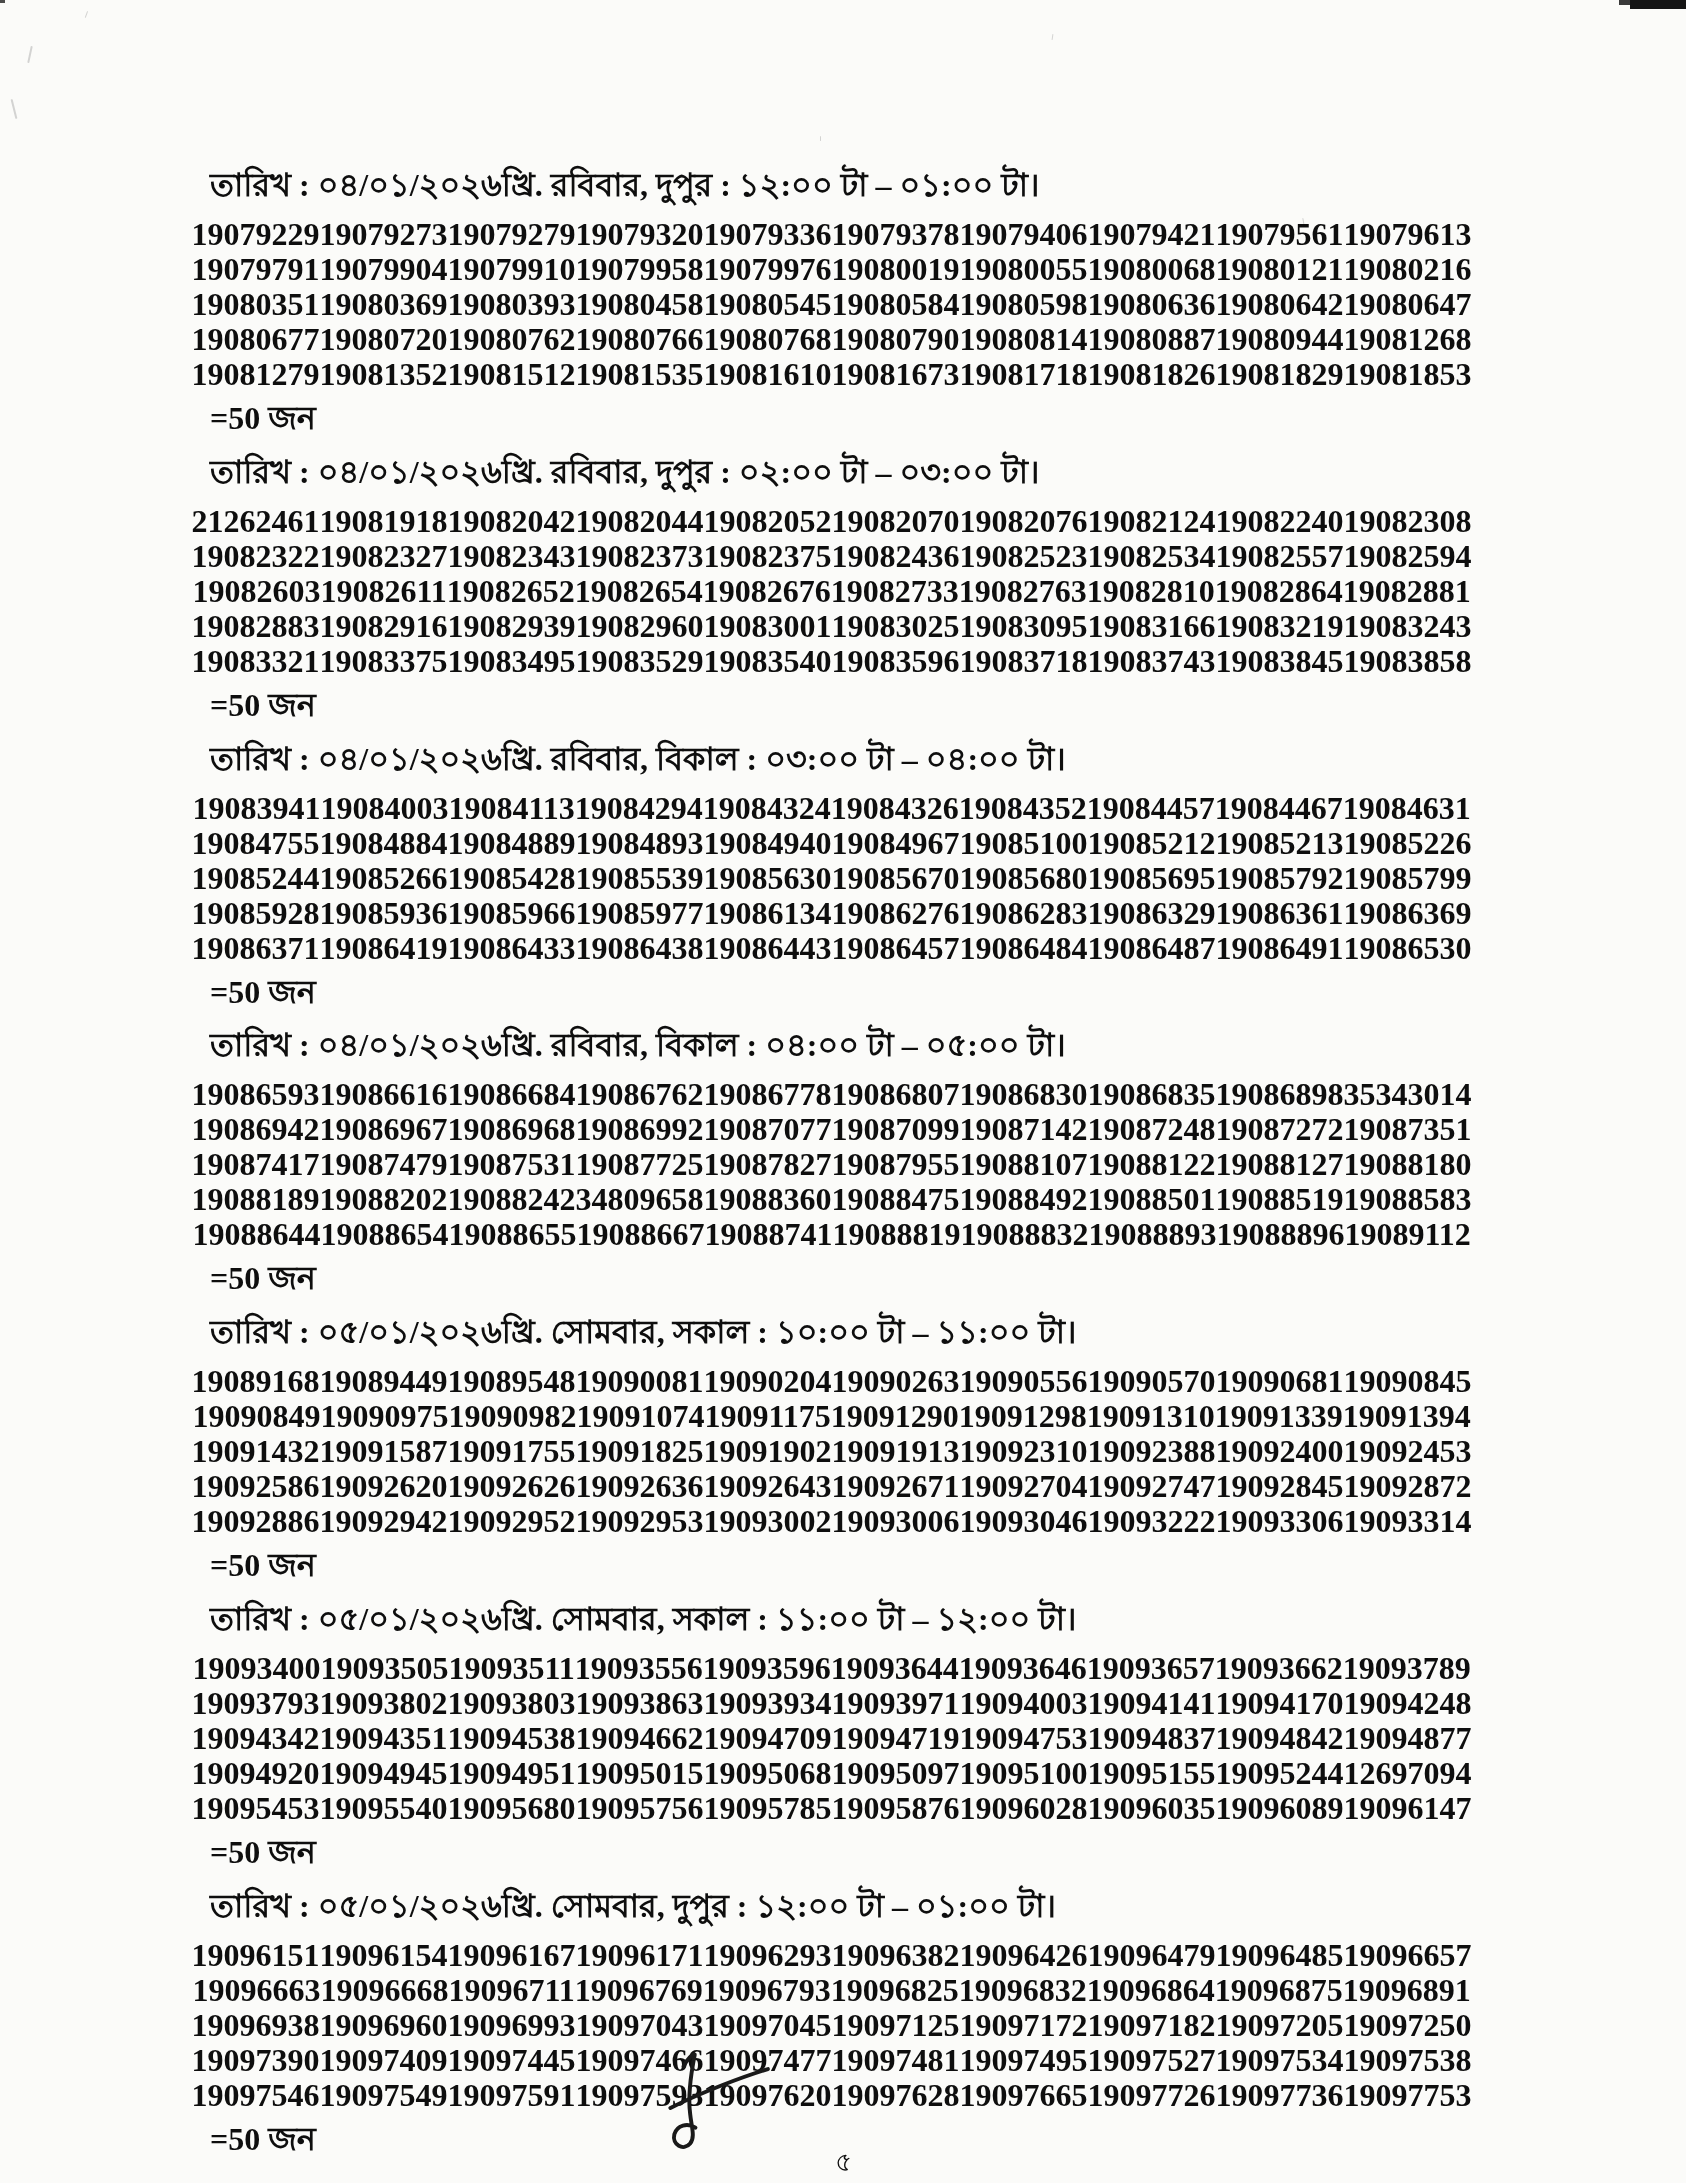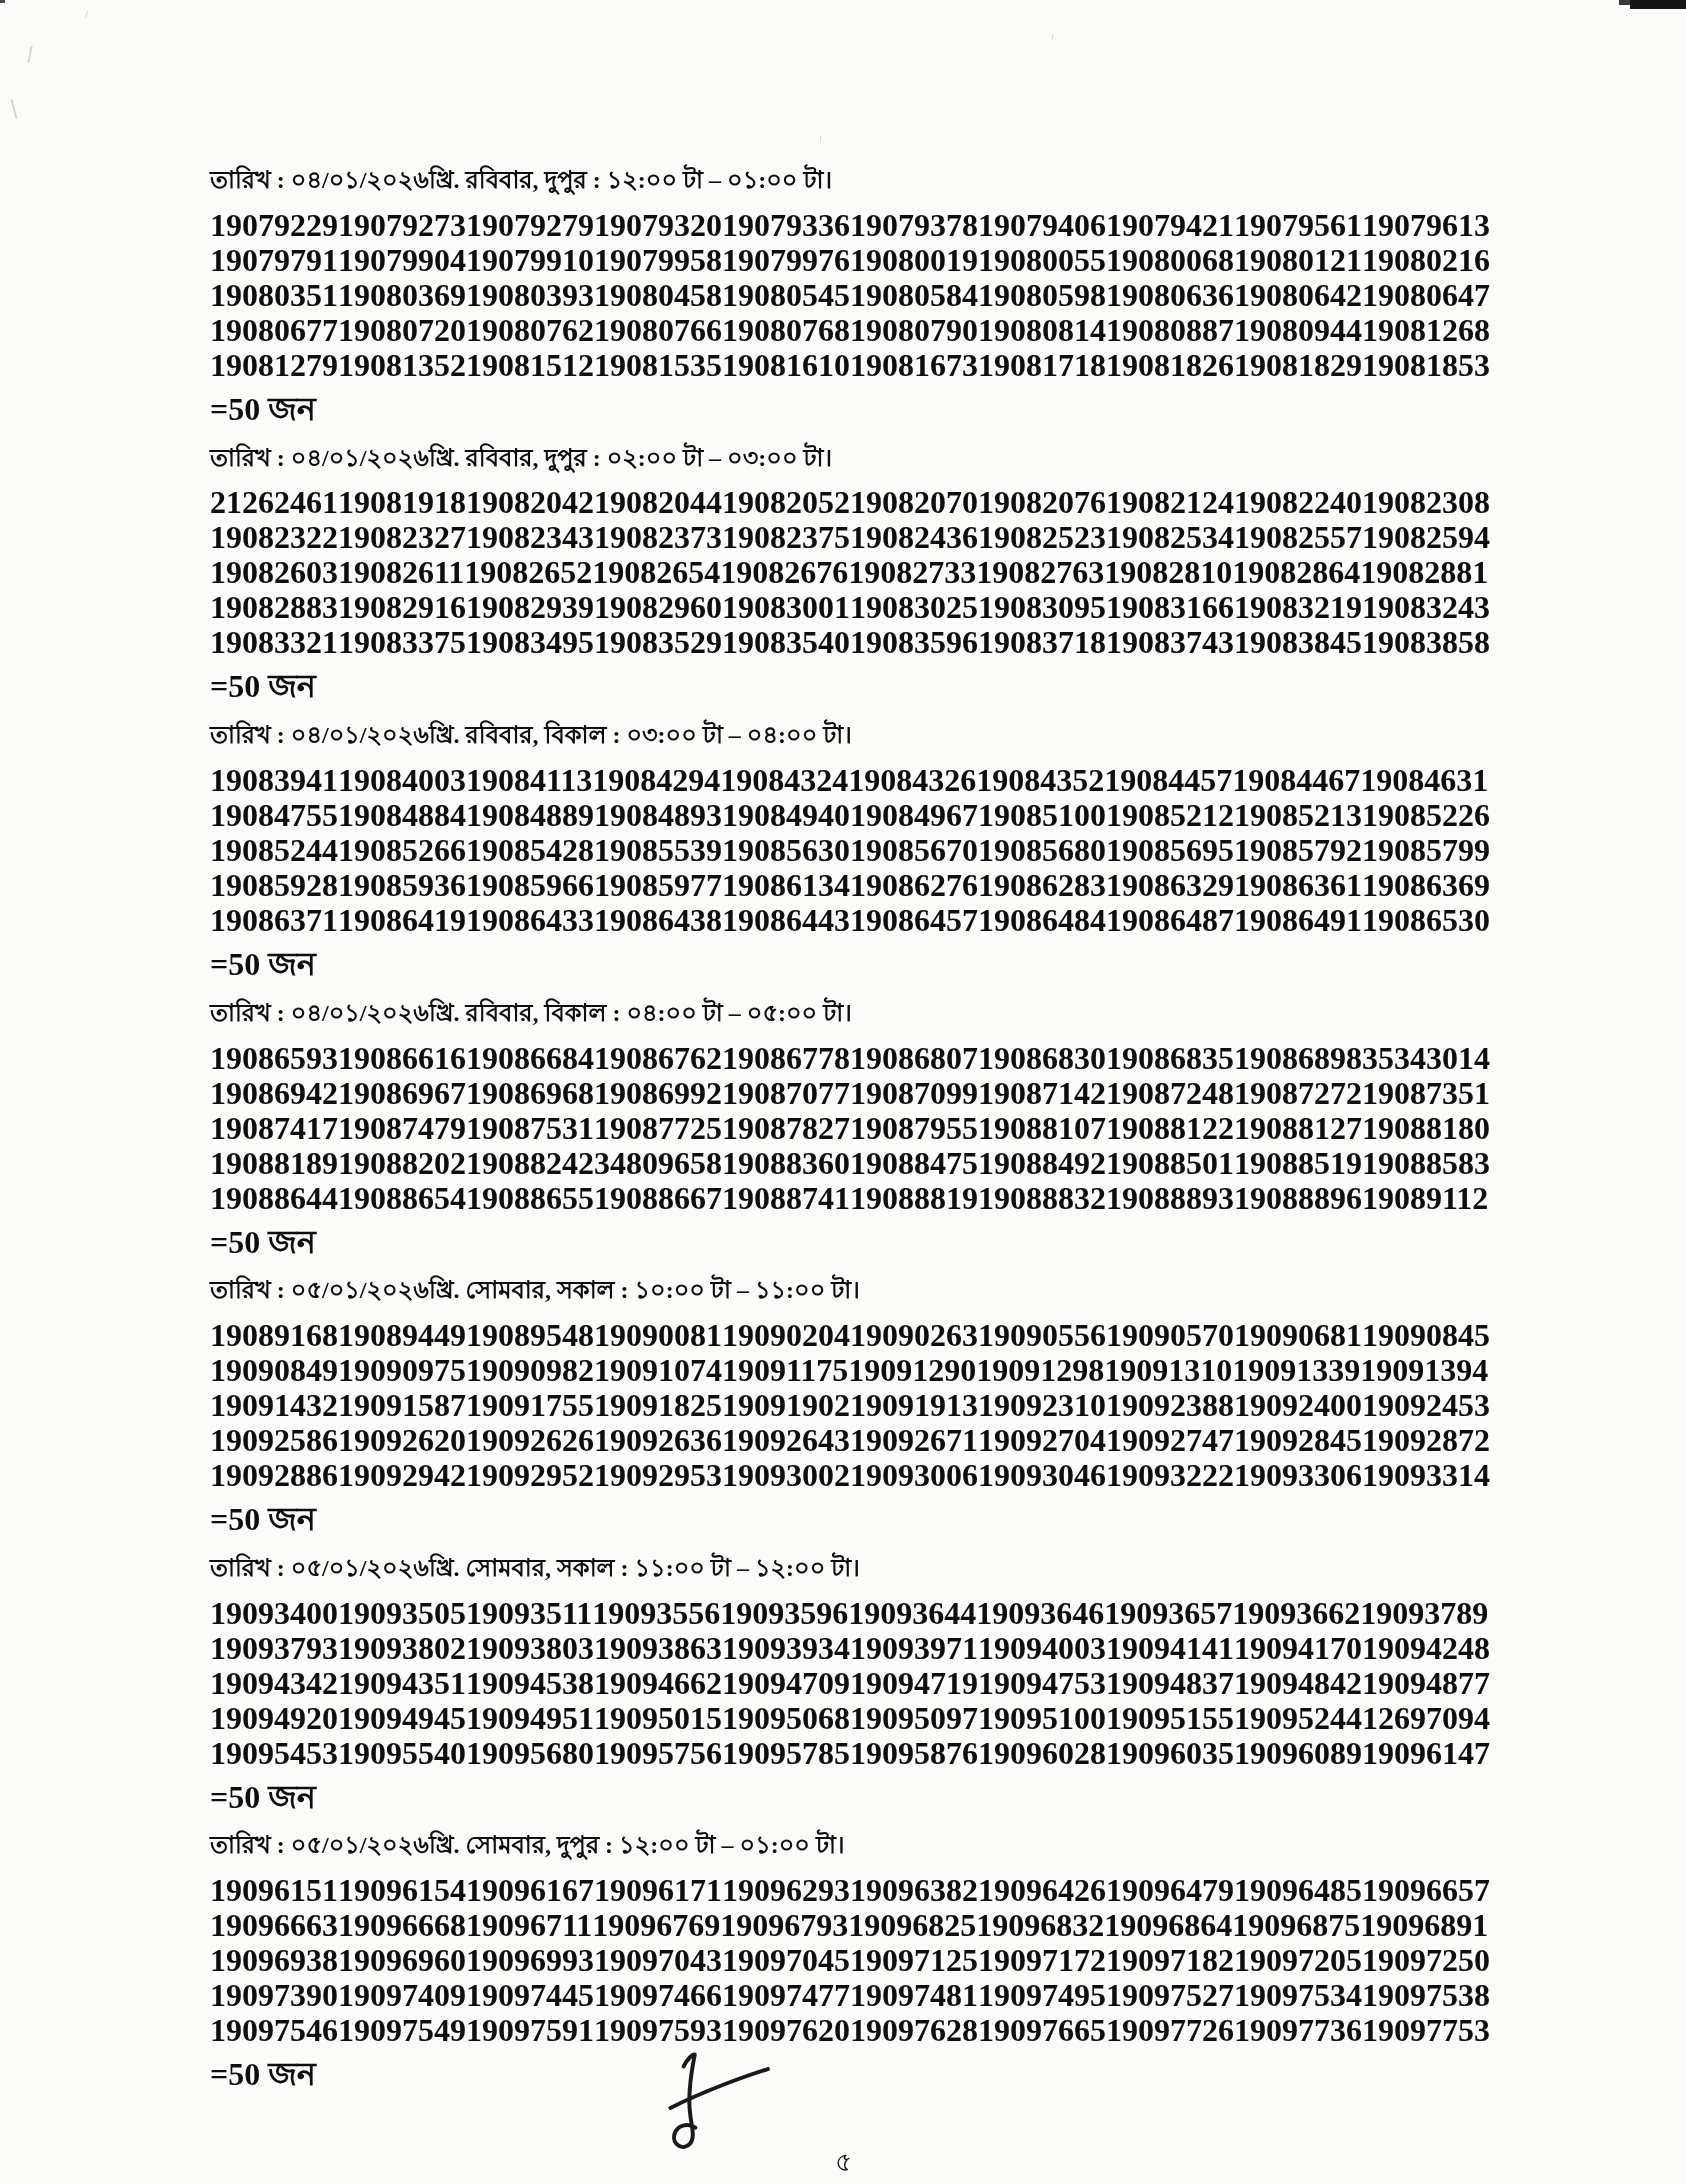--- a/index.html
+++ b/index.html
@@ -5,24 +5,24 @@
   html,body{margin:0;padding:0;}
   body{
     width:1687px;height:2183px;position:relative;
     background:#fbfbf9;color:#0e0e0e;
     font-family:"Liberation Serif", serif;
     overflow:hidden;
   }
   .content{position:absolute;left:210px;top:167px;width:1243px;}
   section{margin:0 0 17px 0;}
   h2.header{
-    margin:0 0 13.2px 0;font-size:24px;line-height:1.15;font-weight:700;
+    margin:0 0 13.2px 0;font-size:32px;line-height:1.15;font-weight:700;
     font-family:"Liberation Serif", serif;letter-spacing:0;
   }
-  .row{display:flex;justify-content:space-between;height:35px;align-items:center;}
+  .row{display:flex;justify-content:center;height:35px;align-items:center;}
   .num{
     font-size:32px;font-weight:700;line-height:35px;white-space:nowrap;
     font-family:"Liberation Serif", serif;
   }
   .total{margin-top:8px;font-size:32px;font-weight:700;line-height:1.15;}
   .page-number{
     position:absolute;left:0;top:2142px;width:100%;text-align:center;
     font-size:26.5px;font-weight:400;
   }
   .signature{position:absolute;left:632px;top:2044px;width:198px;height:112px;}

